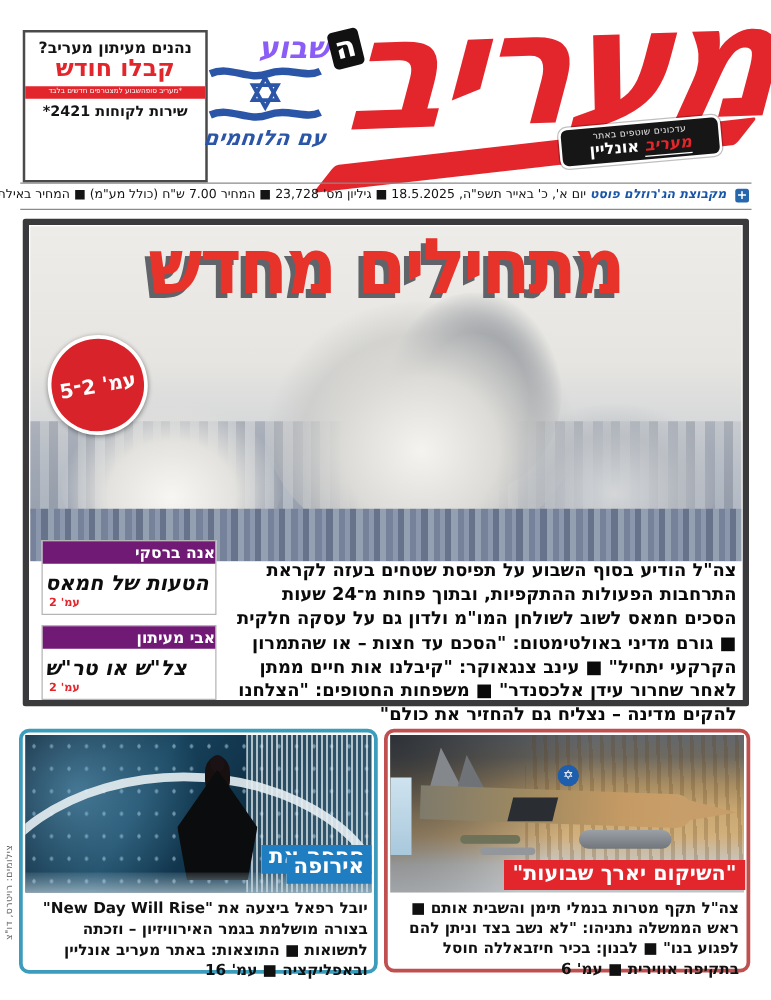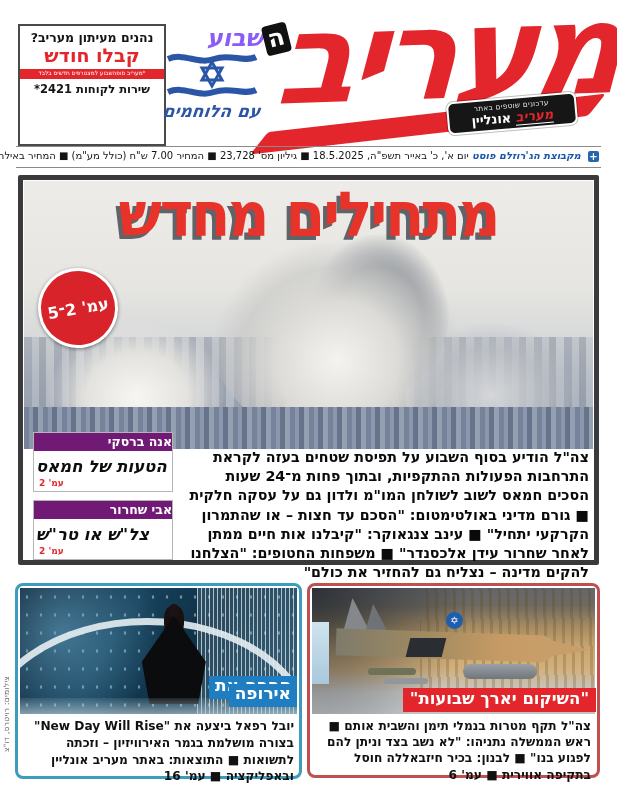--- a/index.html
+++ b/index.html
@@ -206,21 +206,21 @@
   </div>
   <div class="abs headline">מתחילים מחדש</div>
   <div class="abs pages-badge">עמ' 2־5</div>
 
   <div class="abs col-card col-card1">
     <div class="col-head">אנה ברסקי</div>
     <div class="col-title">הטעות של חמאס</div>
     <div class="col-page">עמ' 2</div>
   </div>
   <div class="abs col-card col-card2">
-    <div class="col-head">אבי שחרור</div>
+    <div class="col-head">אבי מעיתון</div>
     <div class="col-title">צל"ש או טר"ש</div>
     <div class="col-page">עמ' 2</div>
   </div>
 
   <div class="abs summary">צה"ל הודיע בסוף השבוע על תפיסת שטחים בעזה לקראת התרחבות הפעולות ההתקפיות, ובתוך פחות מ־24 שעות הסכים חמאס לשוב לשולחן המו"מ ולדון גם על עסקה חלקית ■ גורם מדיני באולטימטום: "הסכם עד חצות – או שהתמרון הקרקעי יתחיל" ■ עינב צנגאוקר: "קיבלנו אות חיים ממתן לאחר שחרור עידן אלכסנדר" ■ משפחות החטופים: "הצלחנו להקים מדינה – נצליח גם להחזיר את כולם"</div>
 
   <div class="abs ev-box"></div>
   <div class="abs ev-photo">
     <div class="ev-curtain"></div>
     <div class="ev-ring"></div>

